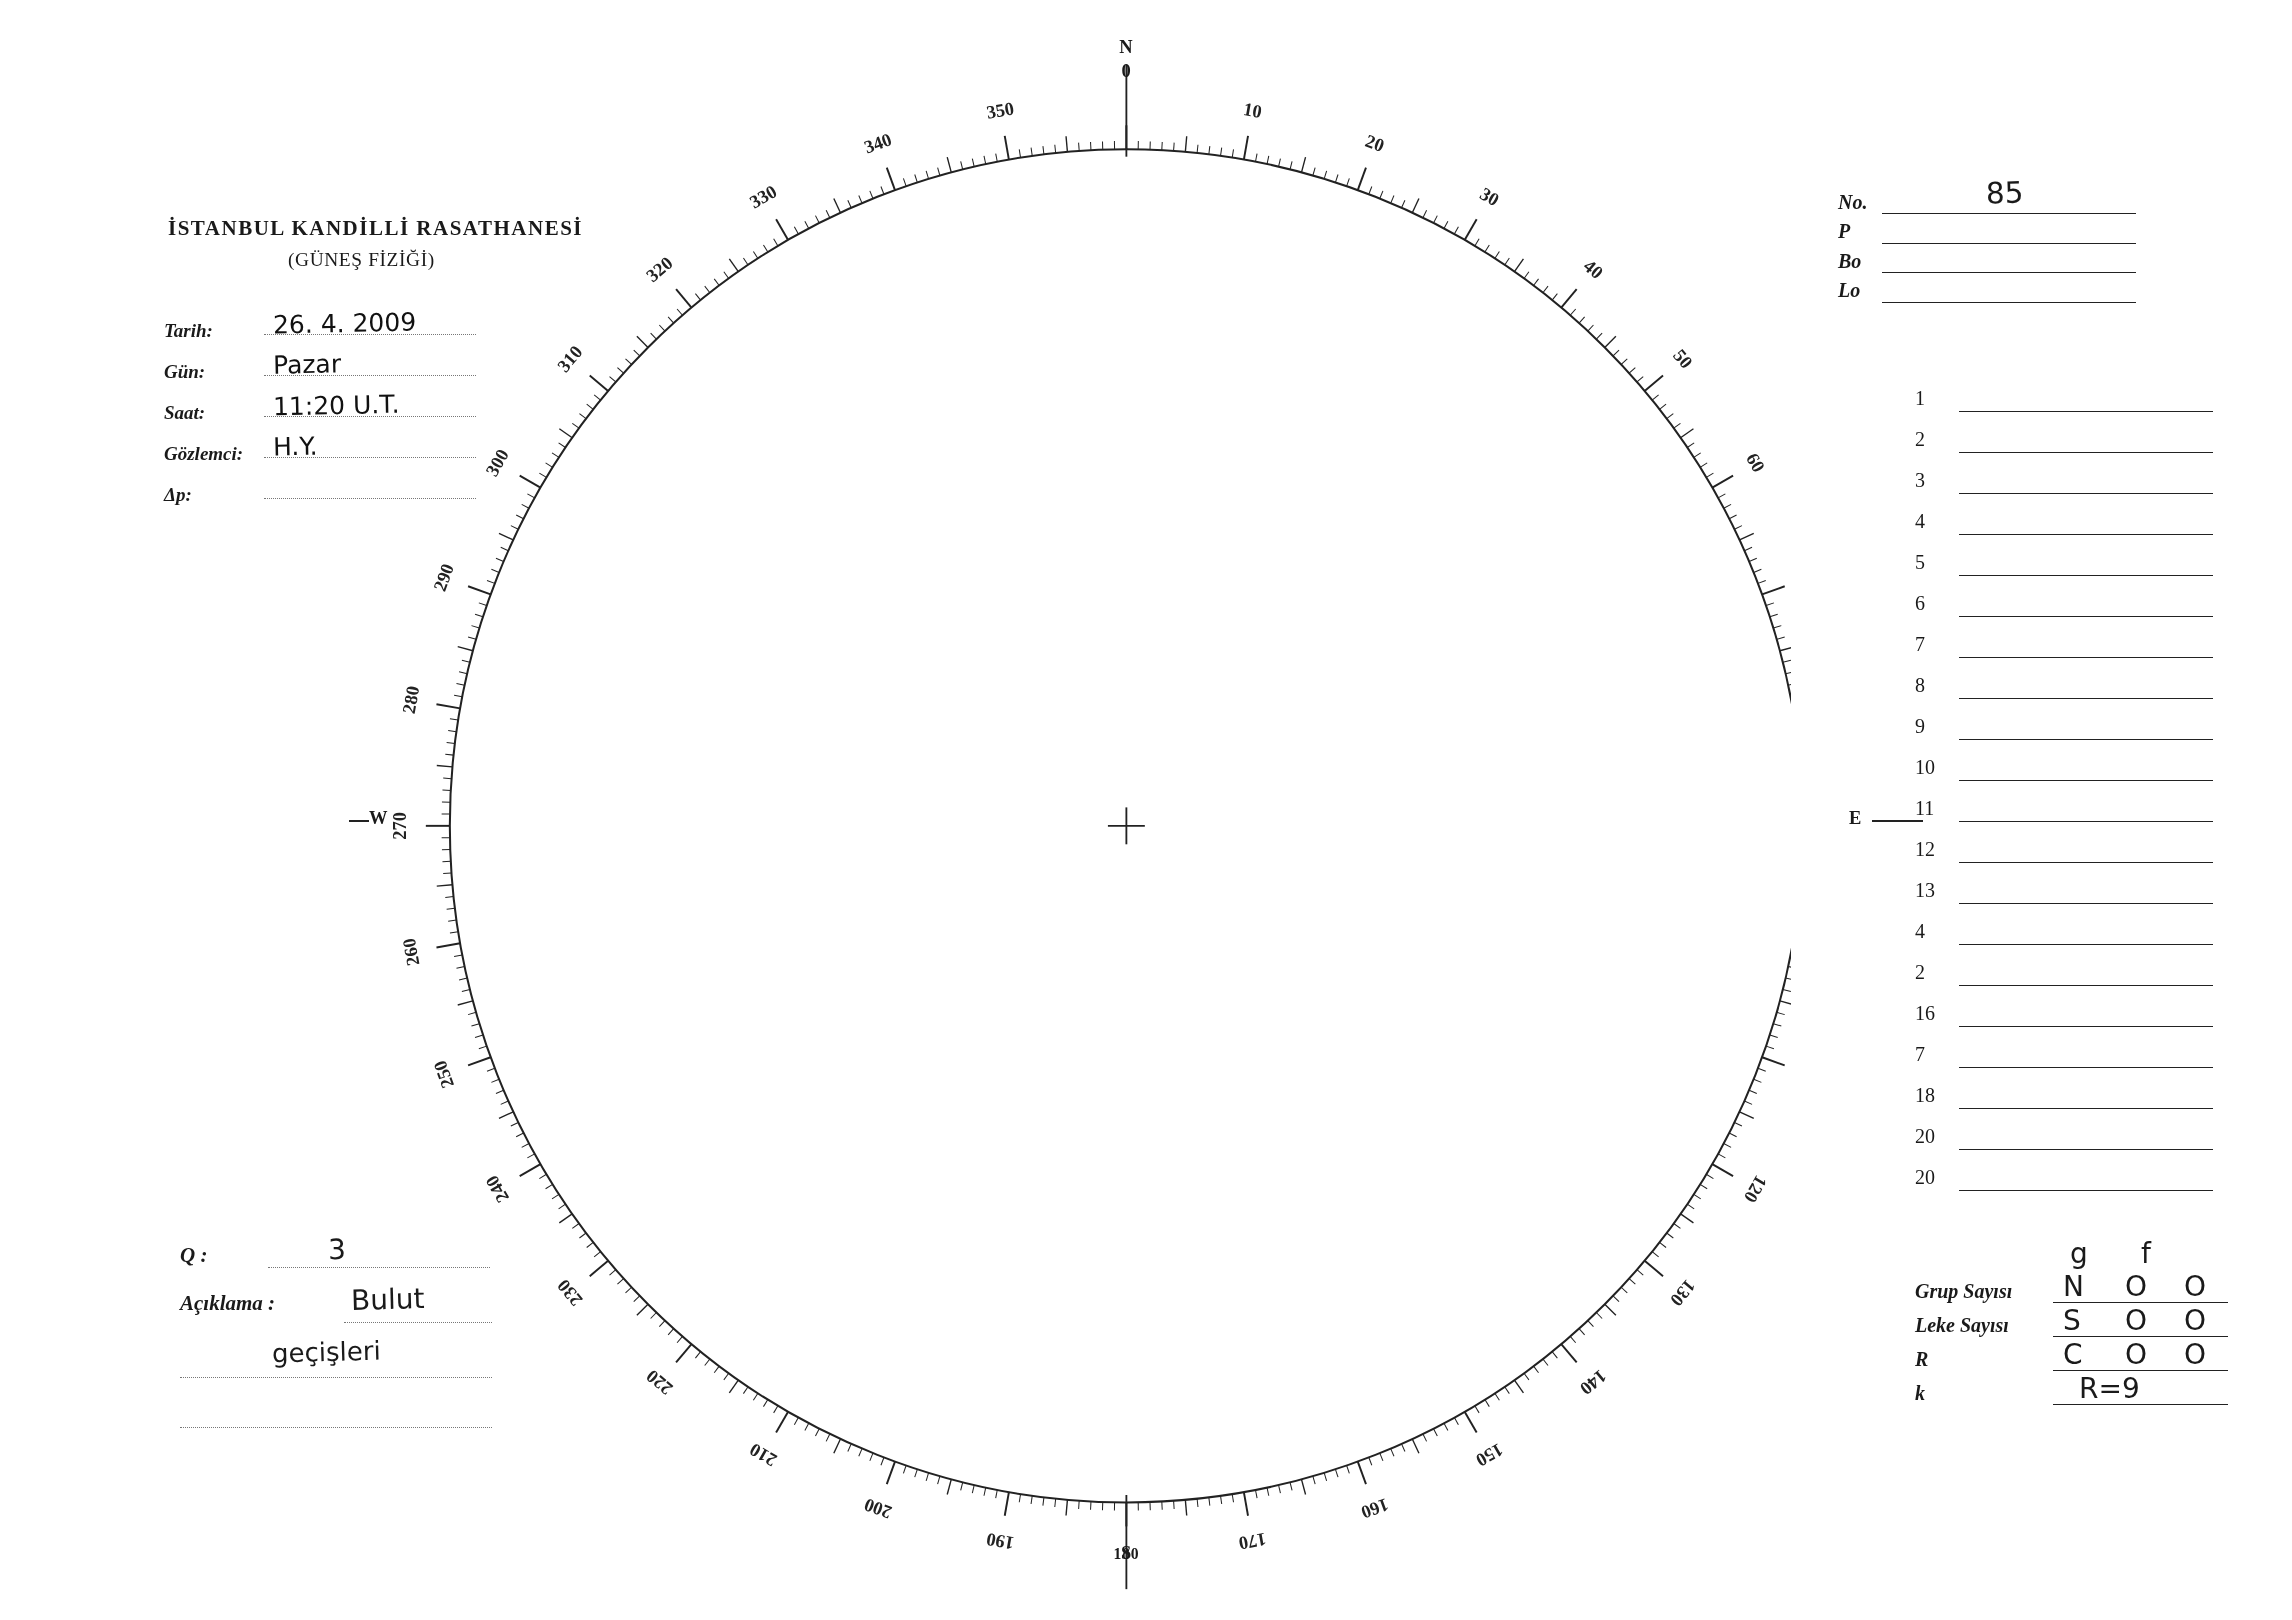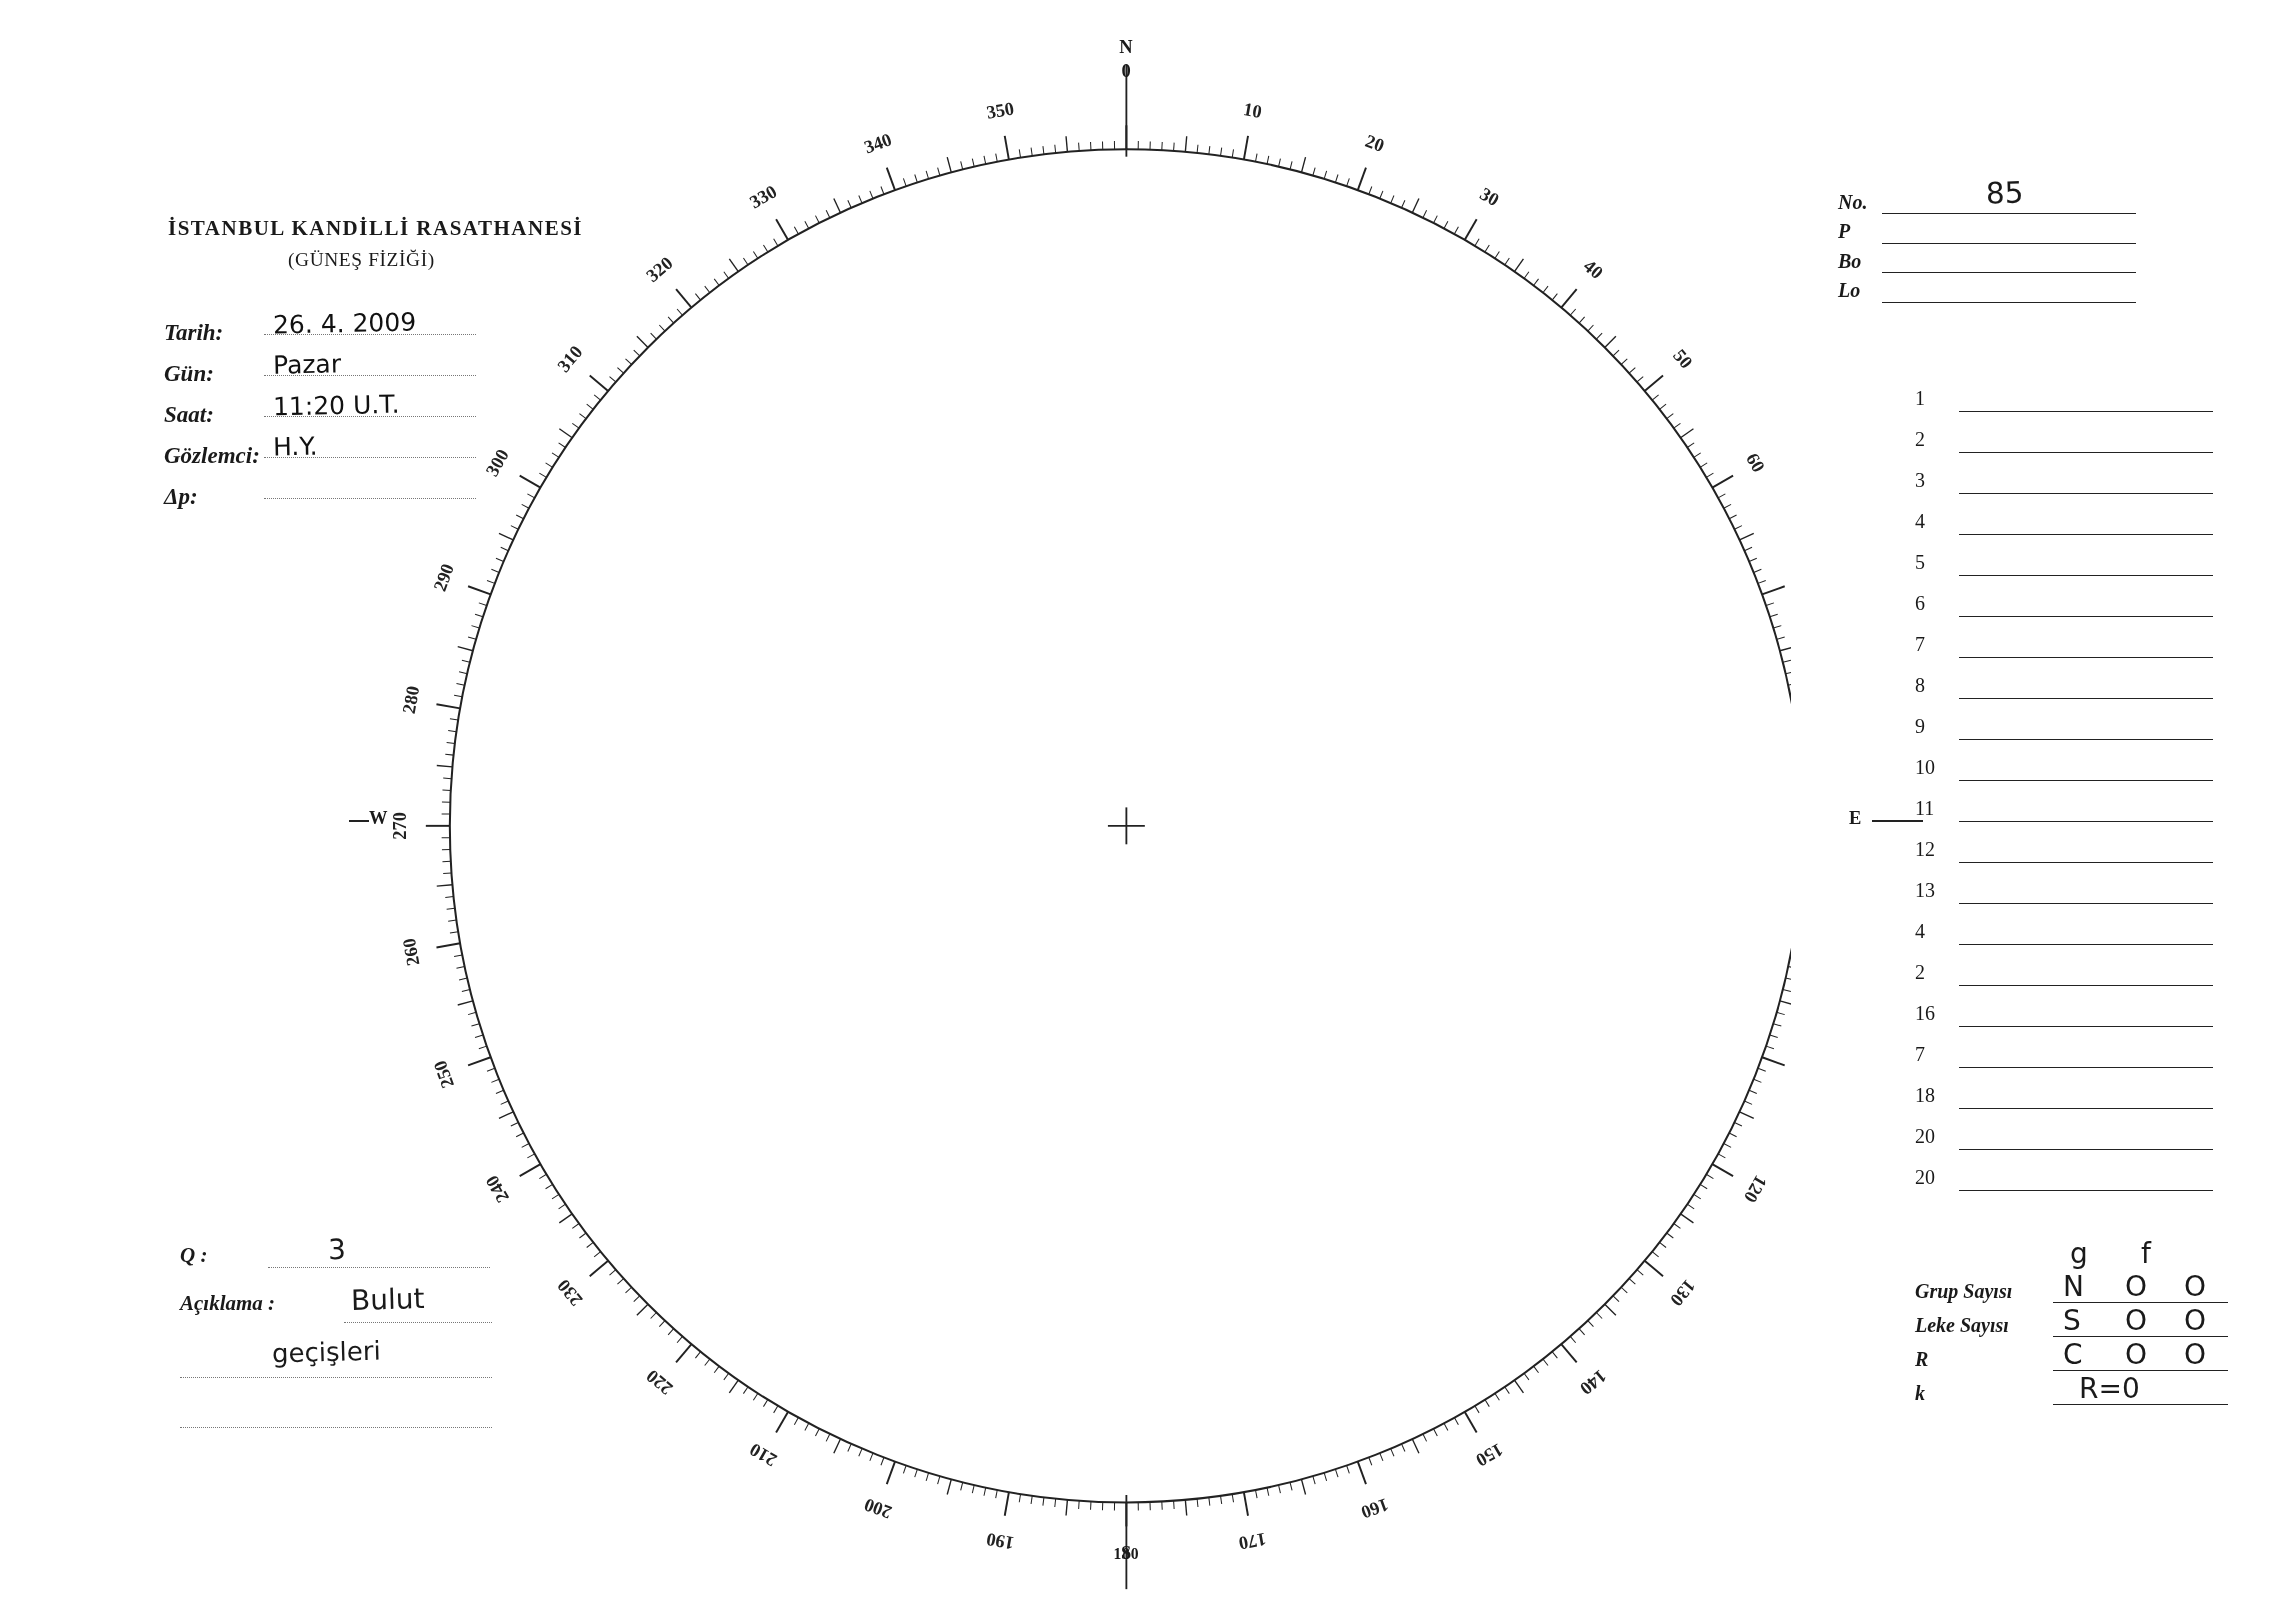--- a/index.html
+++ b/index.html
@@ -7,21 +7,21 @@
        font-family:"Liberation Serif", serif;color:#1a1a1a;}
 
   
   .obs-header{position:absolute;left:168px;top:205px;width:480px;margin-top:11px;}
   .obs-title{font-family:"Liberation Serif", serif;font-size:21px;letter-spacing:1.5px;
              font-weight:600;white-space:nowrap;}
   .obs-subtitle{font-size:19.4px;letter-spacing:0.6px;margin-top:8.3px;margin-left:120px;}
 
   .field-list{position:absolute;left:164px;top:314px;width:332px;}
   .field-row{position:relative;height:41px;}
-  .field-label{position:absolute;left:0;top:5.5px;font-style:italic;font-size:23px;font-weight:600;text-align:right;}
+  .field-label{position:absolute;left:0;top:5.5px;font-style:italic;font-size:19px;font-weight:600;text-align:right;}
   .field-dots{position:absolute;left:100px;top:20px;width:212px;border-bottom:0.9px dotted #777;}
   .field-val{position:absolute;left:109px;top:-5.5px;font-family:"DejaVu Sans", sans-serif;
              font-size:25px;color:#111;transform:rotate(-1.2deg);}
 
   
   .q-block{position:absolute;left:180px;top:1237px;width:314px;}
   .q-row{position:relative;height:44px;}
   .q-label{position:absolute;left:0;top:5.5px;font-style:italic;font-size:21px;font-weight:600;}
   .q-line{position:absolute;left:88px;top:29.5px;width:222px;border-bottom:0.9px dotted #777;}
   .q-val{position:absolute;left:148px;top:-3.7px;font-family:"DejaVu Sans", sans-serif;font-size:28px;
@@ -242,21 +242,21 @@
   <div class="sum-row">
     <span class="sum-label">R</span>
     <span class="sum-line"></span>
     <span class="sum-v1">C</span>
     <span class="sum-v2">O</span>
     <span class="sum-v3">O</span>
   </div>
   <div class="sum-row">
     <span class="sum-label">k</span>
     <span class="sum-line"></span>
-    <span class="sum-k">R=0</span>
+    <span class="sum-k">R=9</span>
   </div>
 </div>
 
 <svg id="dial" width="1440" height="1606" viewBox="0 0 1560 1740">
   <g id="dial-g">
       <circle cx="840" cy="885" r="733" fill="none" stroke="#222" stroke-width="2.2"></circle>
       <line x1="840" y1="152" x2="840" y2="126" stroke="#222" stroke-width="2.1"></line>
       <line x1="852.7926139185287" y1="152.11163945036515" x2="852.9496855764643" y2="143.11301019395773" stroke="#222" stroke-width="1.1"></line>
       <line x1="865.5813310829333" y1="152.4465237950028" x2="865.8954265532558" y2="143.45200635183096" stroke="#222" stroke-width="1.1"></line>
       <line x1="878.362255926078" y1="153.0045510248974" x2="878.8332795322644" y2="144.01688521210622" stroke="#222" stroke-width="1.1"></line>

